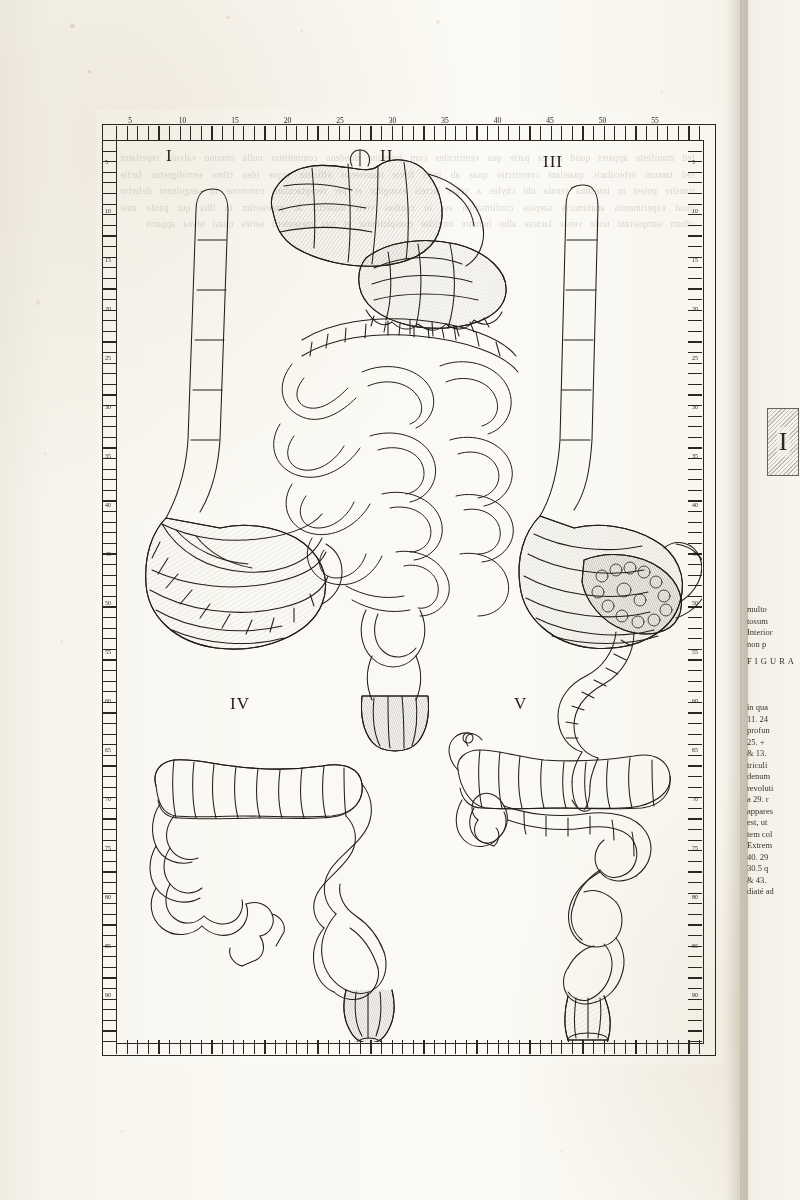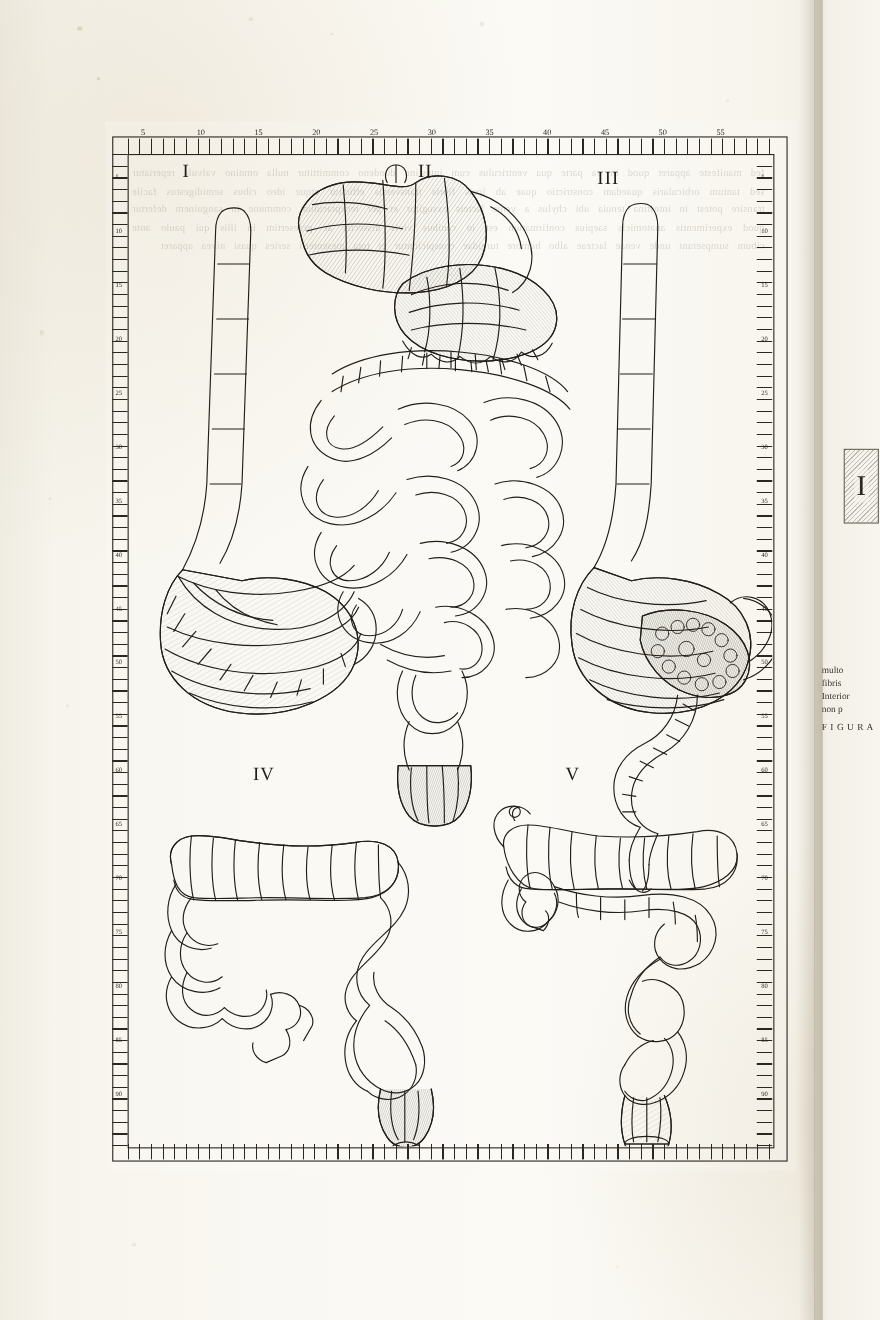--- a/index.html
+++ b/index.html
@@ -181,24 +181,41 @@
   <div class="speck" style="left:436px;top:20px;width:4px;height:4px;opacity:.55;"></div>
   <div class="speck" style="left:36px;top:300px;width:4px;height:5px;opacity:.55;"></div>
   <div class="speck" style="left:44px;top:452px;width:3px;height:3px;opacity:.5;"></div>
   <div class="speck" style="left:60px;top:640px;width:3px;height:3px;opacity:.45;"></div>
   <div class="speck" style="left:120px;top:1130px;width:4px;height:3px;opacity:.5;"></div>
   <div class="speck" style="left:560px;top:1150px;width:3px;height:3px;opacity:.4;"></div>
   <div class="speck" style="left:660px;top:90px;width:3px;height:3px;opacity:.45;"></div>
 
   <div id="right-page">
     <div class="rp-text" style="top:604px;">multo
-fibris
+tosum
 Interior
 non p</div>
     <div class="rp-text" style="top:656px;font-variant:small-caps;letter-spacing:.5px;">F I G U R A</div>
+    <div class="rp-text" style="top:702px;">in qua
+11. 24
+profun
+25. +
+&amp; 13.
+triculi
+denum
+revoluti
+a 29. r
+appares
+est, ut
+tem col
+Extrem
+40. 29
+30.5 q
+&amp; 43.
+diaté ad</div>
     <div class="rp-initial">
       <span>I</span>
     </div>
   </div>
   <div id="gutter-shadow"></div>
 
   <div id="plate">
 
     <div id="showthrough">fed   manifeste   apparet   quod   in   ea   parte   qua   ventriculus   cum   intestino   duodeno   committitur   nulla   omnino   valvula   reperiatur   sed   tantum   orbicularis   quaedam   constrictio   quae   ab   ipsis   fibris   transversis   efficitur   atque   ideo   cibus   semidigestus   facile   transire   potest   in   intestina   tenuia   ubi   chylus   a   venis   lacteis   exsugitur   et   per   receptaculum   commune   in   sanguinem   defertur   quod   experimentis   anatomicis   saepius   confirmatum   est   in   canibus   vivis   dissectis   ac   praesertim   in   illis   qui   paulo   ante   cibum   sumpserant   unde   venae   lacteae   albo   humore   turgidae   conspiciuntur   et   tota   mesenterii   series   quasi   nivea   apparet</div>
 

